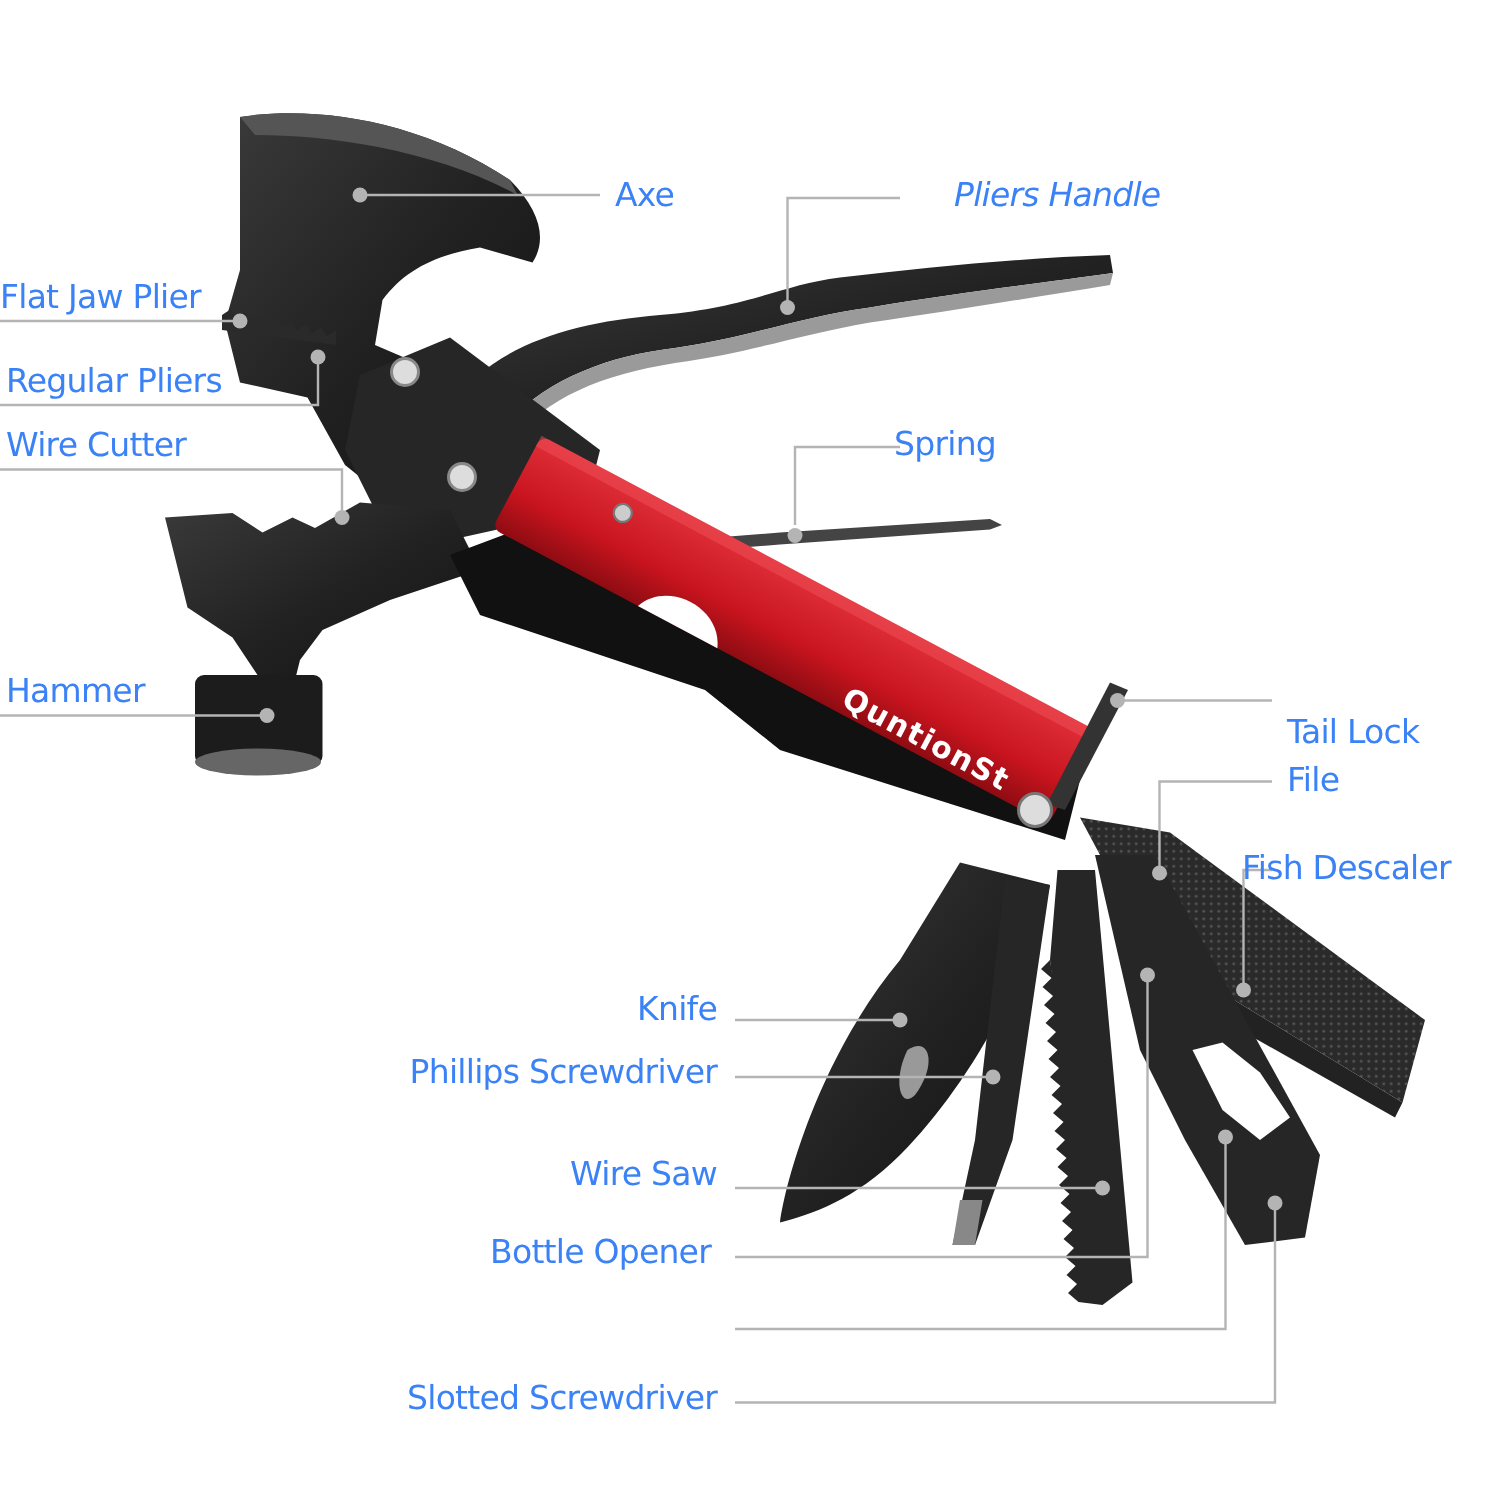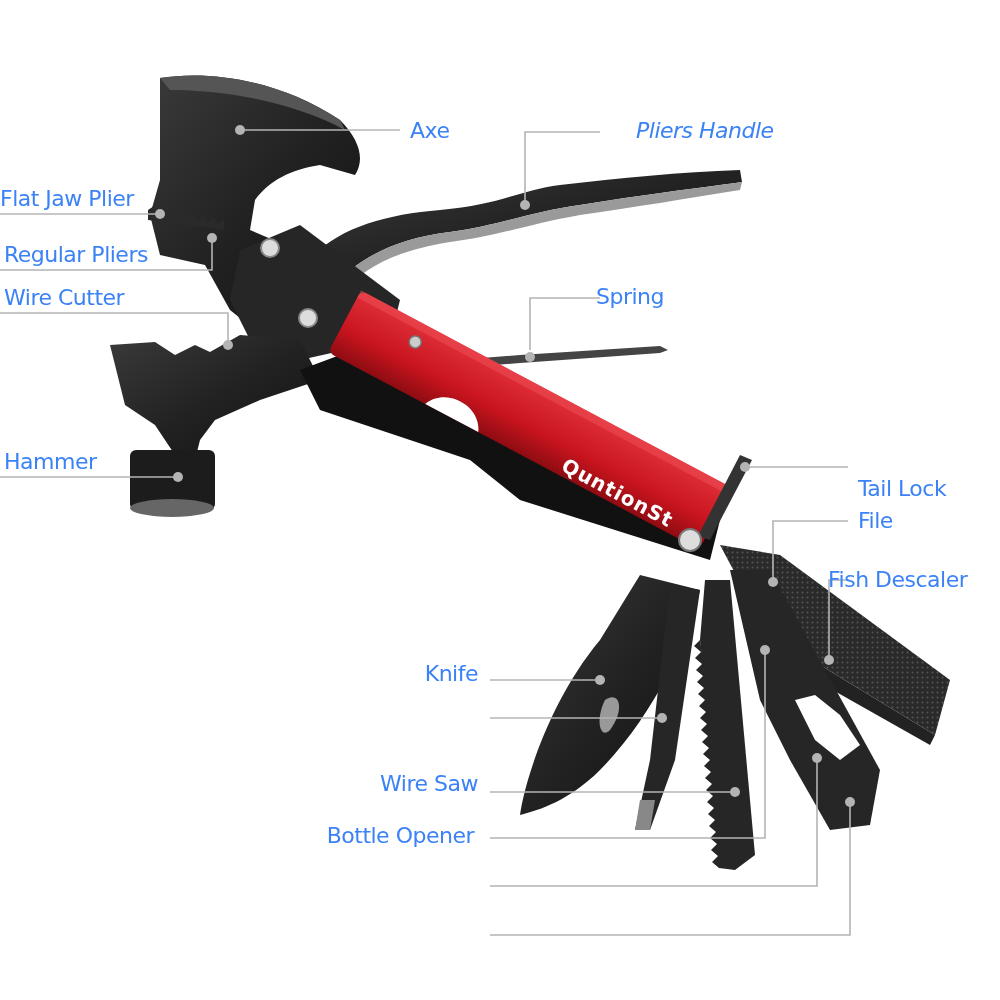--- a/index.html
+++ b/index.html
@@ -129,15 +129,17 @@
   <div class="label" style="left:0; top:186px;">Flat Jaw Plier</div>
   <div class="label" style="left:4px; top:242px;">Regular Pliers</div>
   <div class="label" style="left:4px; top:285px;">Wire Cutter</div>
   <div class="label" style="left:596px; top:284px;">Spring</div>
   <div class="label" style="left:4px; top:449px;">Hammer</div>
   <div class="label" style="left:858px; top:476px;">Tail Lock</div>
   <div class="label" style="left:858px; top:508px;">File</div>
   <div class="label" style="left:828px; top:567px;">Fish Descaler</div>
 
   <div class="label right" style="right:522px; top:630px;margin-top:31px;">Knife</div>
+  <div class="label right" style="right:522px; top:703px;">Phillips Screwdriver</div>
   <div class="label right" style="right:522px; top:771px;">Wire Saw</div>
   <div class="label right" style="right:526px; top:823px;text-align:right;">Bottle Opener</div>
+  <div class="label right" style="right:522px; top:920px;">Slotted Screwdriver</div>
 </div>
 
 </body></html>

